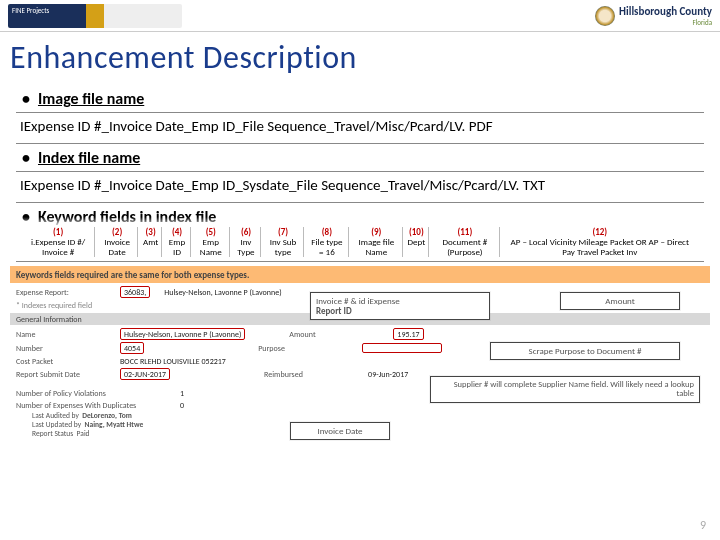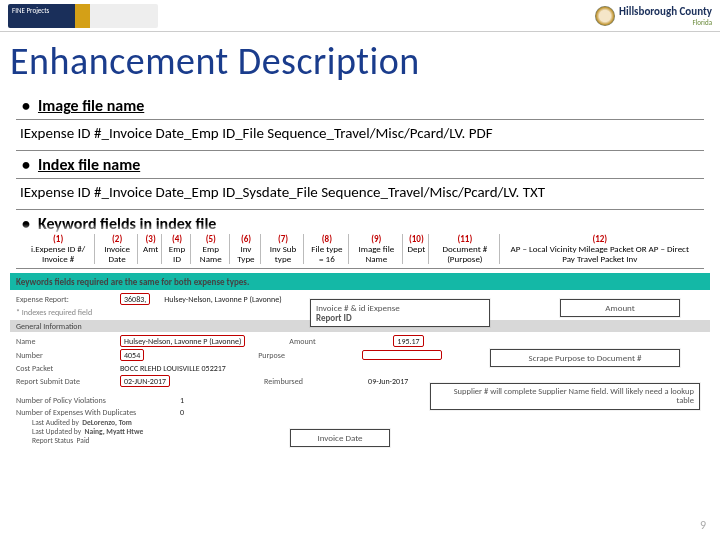--- a/index.html
+++ b/index.html
@@ -13,21 +13,21 @@
   }
   .topbar {
     display: flex;
     justify-content: space-between;
     align-items: center;
     padding: 2px 8px;
     height: 32px;
     border-bottom: 1px solid #ccc;
   }
   .logo-left {
-    width: 150px;
+    width: 174px;
     height: 24px;
     background: linear-gradient(to right, #1a2f5a 0%, #1a2f5a 45%, #d4a017 45%, #d4a017 55%, #eee 55%);
     border-radius: 2px;
     font-size: 7px;
     color: #fff;
     padding: 2px 4px;
     overflow: hidden;
   }
   .logo-right {
     display: flex;
@@ -36,21 +36,21 @@
     color: #1a2f5a;
     font-weight: bold;
   }
   .seal {
     width: 20px; height: 20px;
     border-radius: 50%;
     background: radial-gradient(circle, #f5e6c8 40%, #c49a3a 60%, #1a4a7a 80%);
     margin-right: 4px;
   }
   .title {
-    font-size: 38px;
+    font-size: 32px;
     color: #1a3c8c;
     padding: 6px 10px 10px 10px;
     font-weight: 400;
     letter-spacing: 0.5px;
   }
   .content {
     padding: 0 16px;
   }
   .bullet-row {
     display: flex;
@@ -103,21 +103,21 @@
 
   .form-area {
     margin: 4px 10px 0 10px;
     font-size: 8px;
     color: #555;
     position: relative;
     height: 200px;
     overflow: hidden;
   }
   .form-banner {
-    background: #14b8a6;
+    background: #fdba74;
     font-size: 9px;
     font-weight: bold;
     padding: 3px 6px;
     margin-bottom: 2px;
     color: #444;
   }
   .form-row {
     display: flex;
     align-items: center;
     gap: 14px;

